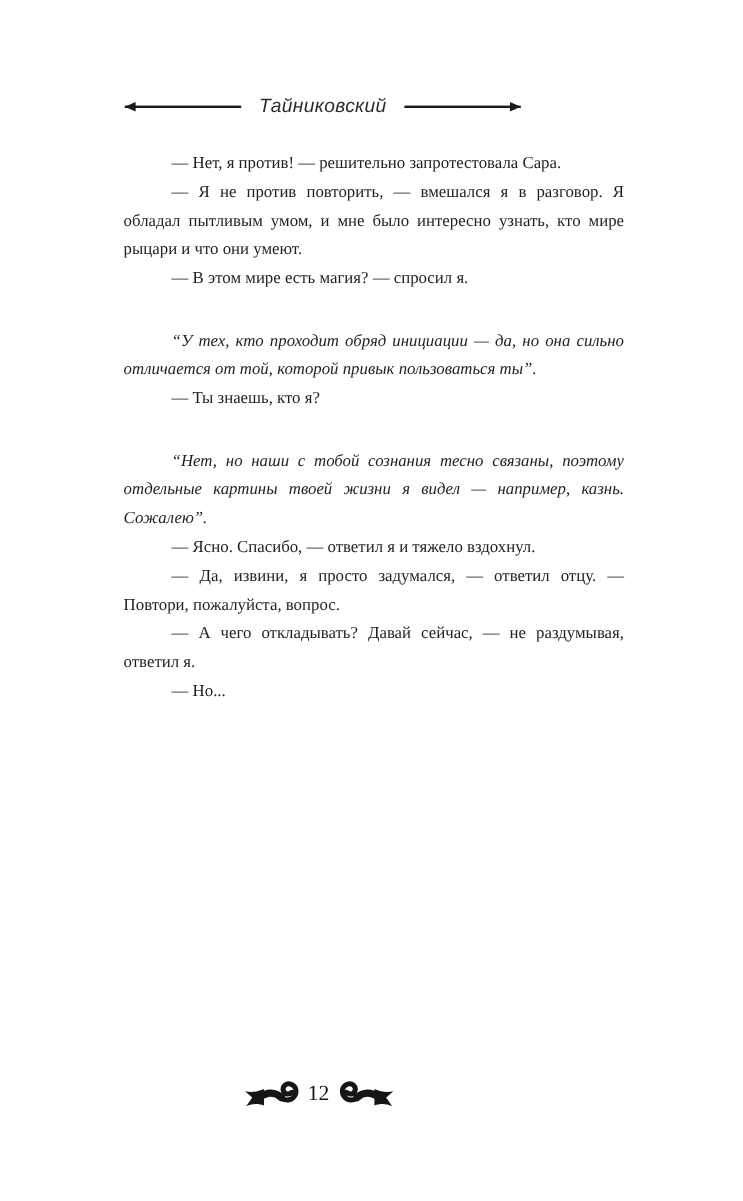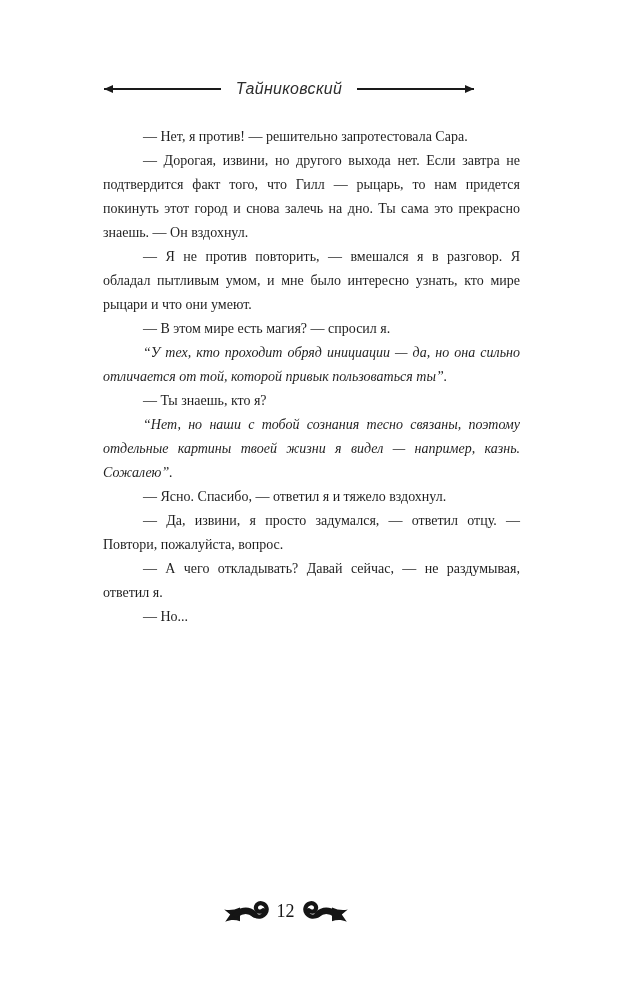--- a/index.html
+++ b/index.html
@@ -4,21 +4,20 @@
 <style>
   html, body { margin: 0; padding: 0; background: #ffffff; }
   .page {
     position: relative;
     width: 531px;
     height: 1001px;
     background: #ffffff;
     overflow: hidden;
     font-family: "Liberation Serif", "DejaVu Serif", serif;
     color: #1f1f1f;
-    padding-left: 40px;
   }
 
   
   .running-header {
     position: absolute;
     top: 79px;
     left: 104px;
     right: 97px;
     display: flex;
     align-items: center;
@@ -54,21 +53,21 @@
   .page-text {
     position: absolute;
     top: 125px;
     left: 103px;
     width: 417px;
     font-size: 14px;
     line-height: 24px;
     text-align: justify;
   }
   .para { margin: 0; text-indent: 40px; }
-  .para.quote { font-style: italic; }
+  .para.quote { font-style: italic; margin-top: 28px; }
 
   
   .page-footer {
     position: absolute;
     top: 898px;
     left: 0; right: 0;
     display: flex;
     justify-content: center;
     align-items: center;
     gap: 7px;
@@ -91,21 +90,20 @@
       <span class="tip tip-left"></span>
     </div>
     <div class="header-title">Тайниковский</div>
     <div class="hrule">
       <span class="tip tip-right"></span>
     </div>
   </div>
 
   <div class="page-text">
     <p class="para">— Нет, я против! — решительно запротесто­вала Сара.</p>
-    <p class="para">— Дорогая, извини, но другого выхода нет. Если завтра не подтвердится факт того, что Гилл — рыцарь, то нам придется покинуть этот город и снова залечь на дно. Ты сама это прекрас­но знаешь. — Он вздохнул.</p>
     <p class="para">— Я не против повторить, — вмешался я в разговор. Я обладал пытливым умом, и мне было интересно узнать, кто мире рыцари и что они умеют.</p>
     <p class="para">— В этом мире есть магия? — спросил я.</p>
     <p class="para quote">“У тех, кто проходит обряд инициации — да, но она сильно отличается от той, которой при­вык пользоваться ты”.</p>
     <p class="para">— Ты знаешь, кто я?</p>
     <p class="para quote">“Нет, но наши с тобой сознания тесно связа­ны, поэтому отдельные картины твоей жизни я видел — например, казнь. Сожалею”.</p>
     <p class="para">— Ясно. Спасибо, — ответил я и тяжело вздох­нул.</p>
     <p class="para">— Да, извини, я просто задумался, — ответил отцу. — Повтори, пожалуйста, вопрос.</p>
     <p class="para">— А чего откладывать? Давай сейчас, — не раздумывая, ответил я.</p>
     <p class="para">— Но...</p>
   </div>

